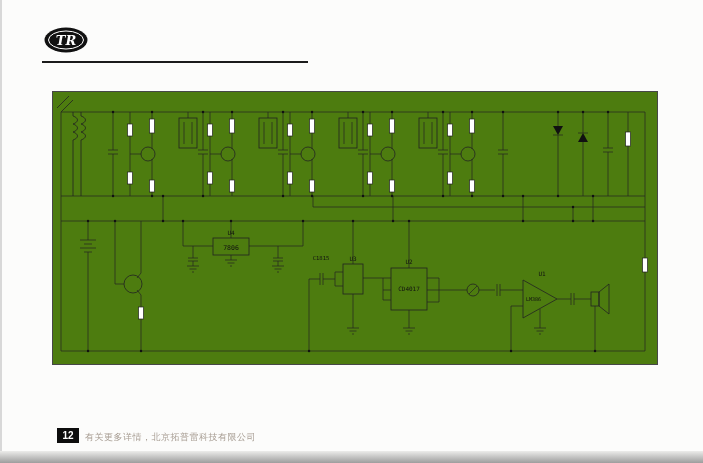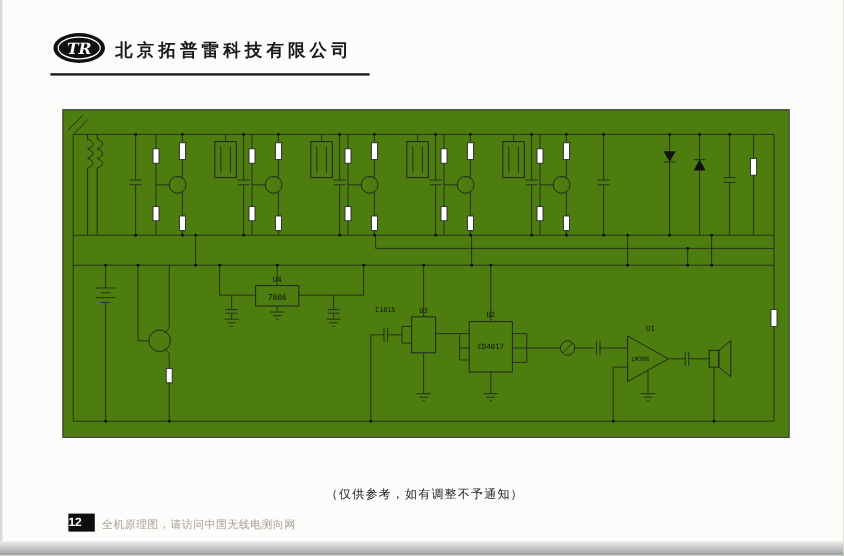--- a/index.html
+++ b/index.html
@@ -16,42 +16,41 @@
   .cmp{stroke:#222;stroke-width:.8;fill:none;}
   .r{fill:#fff;stroke:#222;stroke-width:.7;}
   .solid{fill:#111;stroke:none;}
   .dots{stroke:#111;stroke-width:2.4;stroke-linecap:round;fill:none;}
   .lbl{font-family:"DejaVu Sans Mono",monospace;fill:#111;}
   .caption-wrap{position:absolute;left:52px;top:386px;width:604px;text-align:center;}
   .caption-title{font-size:14px;font-weight:700;letter-spacing:5px;}
   .caption-note{position:absolute;left:52px;top:405px;width:604px;text-align:center;
         font-size:10px;letter-spacing:1px;color:#222;}
   .pageno{position:absolute;left:57px;top:428px;width:22px;height:15px;background:#0d0d0d;
-        color:#fff;font-size:10px;font-weight:700;line-height:15px;}
+        color:#fff;font-size:10px;font-weight:700;text-align:center;line-height:15px;}
   .footer-text{position:absolute;left:85px;top:431px;font-size:9px;color:#a79d93;
         letter-spacing:.5px;white-space:nowrap;}
   .watermark{position:absolute;left:245px;top:419px;font-size:19px;font-weight:700;
         color:#b7b0a8;letter-spacing:.5px;white-space:nowrap;}
   .scan-left{position:absolute;left:0;top:0;bottom:0;width:2px;background:#d8d8d8;}
   .scan-bottom{position:absolute;left:0;right:0;bottom:0;height:12px;
         background:linear-gradient(to bottom,#ececea,#9d9d9d);}
 </style>
 </head>
 <body>
 
 <div class="page">
 
   <div class="logo">
     <svg viewBox="0 0 46 28">
       <ellipse cx="23" cy="14" rx="21.5" ry="12.5" fill="#111"></ellipse>
       <ellipse cx="23" cy="14" rx="17.5" ry="9" fill="none" stroke="#fff" stroke-width="1"></ellipse>
       <text x="23" y="19" text-anchor="middle" font-size="13" font-style="italic" font-weight="bold" fill="#fff" font-family="&quot;DejaVu Serif&quot;, serif">TR</text>
     </svg>
   </div>
-  <div class="company-name">北京拓普雷科技有限公司</div>
   <div class="header-rule"></div>
 
   <div class="frame">
     <svg viewBox="0 0 604 272">
 
       <path class="w" d="M8,20 H592 M8,104 H592 M8,129 H592 M8,259 H592 M8,20 V259 M592,20 V259 M260,115 H592 M260,104 V115 M520,115 V129"></path>
 
       <path class="cmp" d="M4,16 L16,4 M8,20 L20,8 M20,20 V24 M20,24 C26,26 26,30 20,32 C26,34 26,38 20,40 C26,42 26,46 20,48 M20,48 V104 M28,20 V24 M28,24 C34,26 34,30 28,32 C34,34 34,38 28,40 C34,42 34,46 28,48 M28,48 V104"></path>
 
       <circle class="cmp" cx="95" cy="62" r="7"></circle>
@@ -142,20 +141,19 @@
       <text class="lbl" x="178" y="158" font-size="6.5" text-anchor="middle">7806</text>
       <text class="lbl" x="268" y="168" font-size="5.5" text-anchor="middle">C1815</text>
       <text class="lbl" x="300" y="169" font-size="6" text-anchor="middle">U3</text>
       <text class="lbl" x="356" y="172" font-size="6" text-anchor="middle">U2</text>
       <text class="lbl" x="356" y="199" font-size="6" text-anchor="middle">CD4017</text>
       <text class="lbl" x="489" y="184" font-size="6" text-anchor="middle">U1</text>
       <text class="lbl" x="473" y="209" font-size="5">LM386</text>
     </svg>
   </div>
 
-  <div class="caption-note">（仅供参考，如有调整不予通知）</div>
 
   <div class="pageno">12</div>
-  <div class="footer-text">全机原理图，请访问中国无线电测向网</div>
+  <div class="footer-text">有关更多详情，北京拓普雷科技有限公司</div>
 
   <div class="scan-left"></div>
   <div class="scan-bottom"></div>
 </div>
 
 </body></html>

